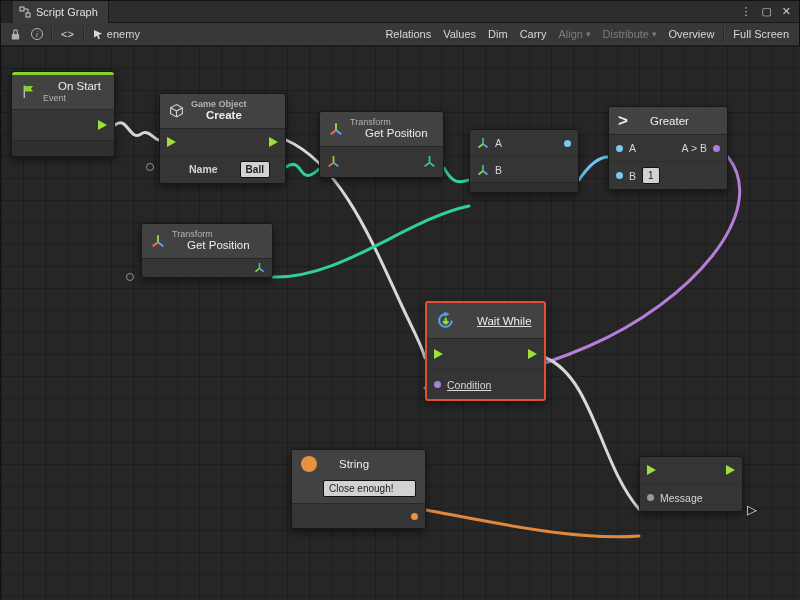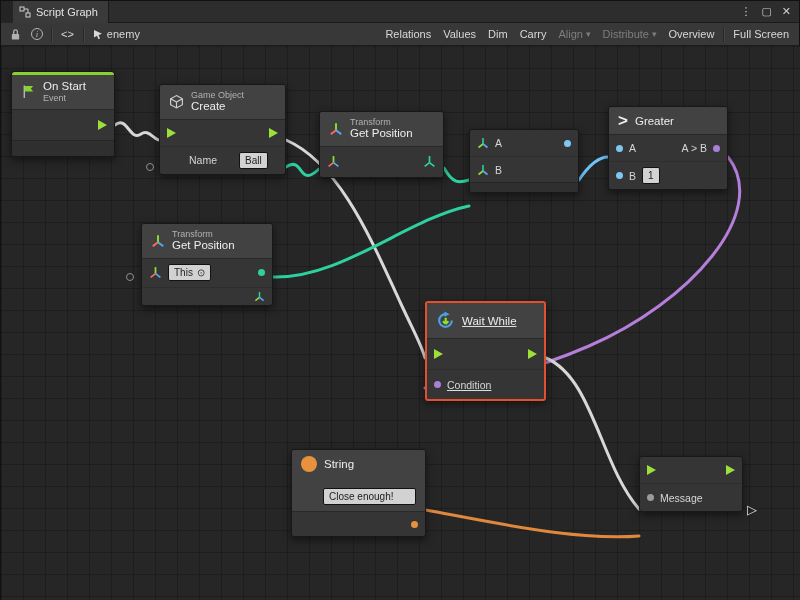--- a/index.html
+++ b/index.html
@@ -40,21 +40,21 @@
   svg.wires path { fill:none; stroke-width:3; stroke-linecap:round; pointer-events:stroke; }
 
   
   .node { position:absolute; background:#353535; border:1px solid #181818; border-radius:3px;
     box-shadow:0 3px 9px rgba(0,0,0,.5); font-size:11px; }
   .node.selected { border:2px solid #e3502f;text-decoration:underline; }
   .nhead { display:flex; align-items:center; gap:7px; padding:5px 9px; background:#424242;
     border-bottom:1px solid #282828; border-radius:2px 2px 0 0; }
   .ntitles { display:flex; flex-direction:column; line-height:1.15; }
   .ncat { font-size:9px; color:#b2b2b2; }
-  .ntitle { font-size:11.5px; color:#ededed; }
+  .ntitle { font-size:11.5px; color:#ededed;margin-left:15px; }
   .accent { height:3px; background:#86d22e; border-radius:3px 3px 0 0; }
   .prow { display:flex; align-items:center; gap:6px; padding:0 7px; }
   .prow + .prow { border-top:1px solid #2e2e2e; }
   .nfoot { background:#2f2f2f; border-top:1px solid #262626; border-radius:0 0 3px 3px; }
   .grow { flex:1; }
 
   .flow-in  { width:0; height:0; border-top:5px solid transparent; border-bottom:5px solid transparent; border-left:9px solid #9de03a; }
   .flow-out { width:0; height:0; border-top:5px solid transparent; border-bottom:5px solid transparent; border-left:9px solid #9de03a; }
   .dot { width:9px; height:9px; border-radius:50%; }
   .dot.orange { background:#e8913e; } .dot.teal { background:#2fd0a0; }
@@ -178,21 +178,21 @@
           <span class="ncat">Event</span>
         </div>
       </div>
       <div class="prow" style="height:30px;">
         <span class="grow"></span>
         <span class="flow-out"></span>
       </div>
       <div class="nfoot" style="height:16px;"></div>
     </div>
 
-    <div class="node" style="left:158px; top:38px; width:127px;">
+    <div class="node" style="left:158px; top:47px; width:127px;font-weight:bold;">
       <div class="nhead">
         <svg width="15" height="15" viewBox="0 0 14 14">
           <path d="M7 1.5 L12.5 4.5 L12.5 10 L7 13 L1.5 10 L1.5 4.5 Z M1.5 4.5 L7 7.5 L12.5 4.5 M7 7.5 V13" fill="none" stroke="#cfcfcf" stroke-width="1.1"></path>
         </svg>
         <div class="ntitles">
           <span class="ncat">Game Object</span>
           <span class="ntitle">Create</span>
         </div>
       </div>
       <div class="prow" style="height:26px;">
@@ -289,33 +289,20 @@
         <svg width="14" height="14" viewBox="0 0 12 12">
           <line x1="6" y1="7" x2="6" y2="1" stroke="#8ee22e" stroke-width="1.6"></line>
           <line x1="6" y1="7" x2="1.5" y2="10.5" stroke="#ff6a5e" stroke-width="1.6"></line>
           <line x1="6" y1="7" x2="10.5" y2="10.5" stroke="#5aa7f5" stroke-width="1.6"></line>
         </svg>
         <div class="ntitles">
           <span class="ncat">Transform</span>
           <span class="ntitle">Get Position</span>
         </div>
       </div>
-      <div class="prow" style="height:28px;">
-        <svg width="13" height="13" viewBox="0 0 12 12">
-          <line x1="6" y1="7" x2="6" y2="1" stroke="#8ee22e" stroke-width="1.6"></line>
-          <line x1="6" y1="7" x2="1.5" y2="10.5" stroke="#ff6a5e" stroke-width="1.6"></line>
-          <line x1="6" y1="7" x2="10.5" y2="10.5" stroke="#5aa7f5" stroke-width="1.6"></line>
-        </svg>
-        <span class="field">
-          <span>This</span>
-          <span class="tgt">⊙</span>
-        </span>
-        <span class="grow"></span>
-        <span class="dot teal small"></span>
-      </div>
       <div class="prow" style="height:18px;">
         <span class="grow"></span>
         <svg width="11" height="11" viewBox="0 0 12 12">
           <line x1="6" y1="7" x2="6" y2="1" stroke="#2fd0a0" stroke-width="1.6"></line>
           <line x1="6" y1="7" x2="1.5" y2="10.5" stroke="#8ee22e" stroke-width="1.6"></line>
           <line x1="6" y1="7" x2="10.5" y2="10.5" stroke="#5aa7f5" stroke-width="1.6"></line>
         </svg>
       </div>
     </div>
     <span class="hollow" style="left:125px; top:227px;"></span>
@@ -334,21 +321,21 @@
         <span class="grow"></span>
         <span class="flow-out"></span>
       </div>
       <div class="prow" style="height:30px;">
         <span class="dot purple small"></span>
         <span class="plabel">Condition</span>
       </div>
     </div>
 
     <div class="node" style="left:290px; top:403px; width:135px;">
-      <div class="nhead" style="flex-wrap:wrap; row-gap:16px; padding:6px 9px;">
+      <div class="nhead" style="flex-wrap:wrap; row-gap:8px; padding:6px 9px;">
         <span class="string-dot-icon"></span>
         <span class="ntitle">String</span>
         <span class="field" style="flex-basis:100%; margin-left:22px; width:fit-content;">
           <span>Close enough!</span>
         </span>
       </div>
       <div class="prow" style="height:24px;">
         <span class="grow"></span>
         <span class="dot orange small"></span>
       </div>

